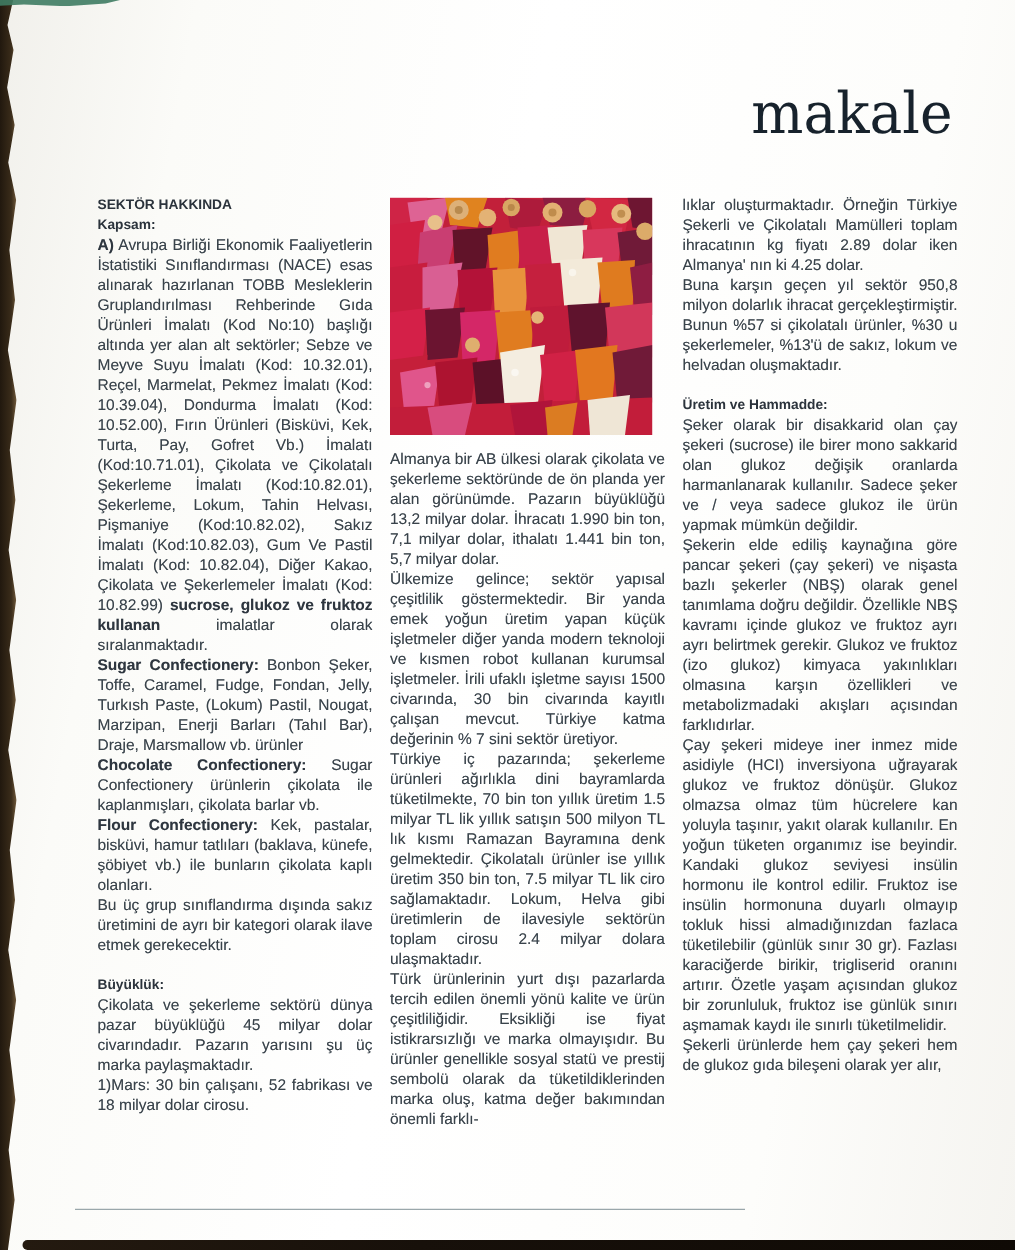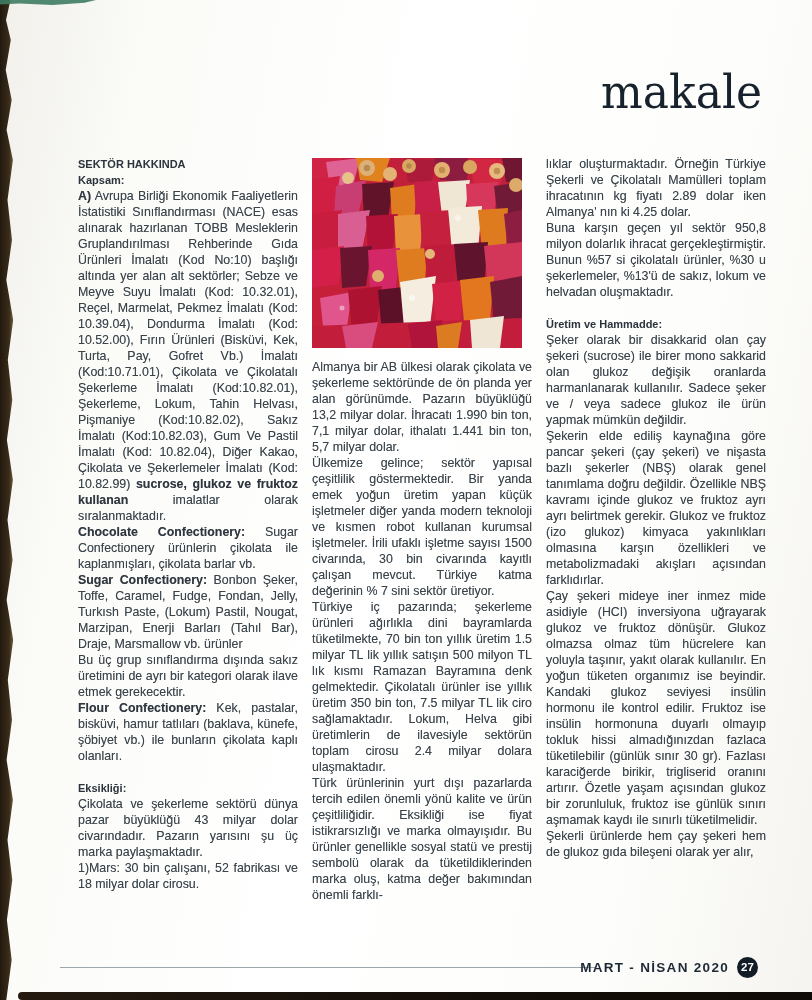--- a/index.html
+++ b/index.html
@@ -88,27 +88,27 @@
     <span class="rule"></span>
     <h1 class="title">makale</h1>
     <span class="rule"></span>
   </header>
 
   <main class="columns">
     <div class="col">
         <div class="heading">SEKTÖR HAKKINDA</div>
         <div class="heading">Kapsam:</div>
         <p class="para"><span class="b">A)</span><span> Avrupa Birliği Ekonomik Faaliyetlerin İstatistiki Sınıflandırması (NACE) esas alınarak hazırlanan TOBB Mesleklerin Gruplandırılması Rehberinde Gıda Ürünleri İmalatı (Kod No:10) başlığı altında yer alan alt sektörler; Sebze ve Meyve Suyu İmalatı (Kod: 10.32.01), Reçel, Marmelat, Pekmez İmalatı (Kod: 10.39.04), Dondurma İmalatı (Kod: 10.52.00), Fırın Ürünleri (Bisküvi, Kek, Turta, Pay, Gofret Vb.) İmalatı (Kod:10.71.01), Çikolata ve Çikolatalı Şekerleme İmalatı (Kod:10.82.01), Şekerleme, Lokum, Tahin Helvası, Pişmaniye (Kod:10.82.02), Sakız İmalatı (Kod:10.82.03), Gum Ve Pastil İmalatı (Kod: 10.82.04), Diğer Kakao, Çikolata ve Şekerlemeler İmalatı (Kod: 10.82.99) </span><span class="b">sucrose, glukoz ve fruktoz kullanan</span><span> imalatlar olarak sıralanmaktadır.</span></p>
+        <p class="para"><span class="b">Sugar Confectionery:</span><span> Bonbon Şeker, Toffe, Caramel, Fudge, Fondan, Jelly, Turkısh Paste, (Lokum) Pastil, Nougat, Marzipan, Enerji Barları (Tahıl Bar), Draje, Marsmallow vb. ürünler</span></p>
         <p class="para"><span class="b">Chocolate Confectionery:</span><span> Sugar Confectionery ürünlerin çikolata ile kaplanmışları, çikolata barlar vb.</span></p>
-        <p class="para"><span class="b">Sugar Confectionery:</span><span> Bonbon Şeker, Toffe, Caramel, Fudge, Fondan, Jelly, Turkısh Paste, (Lokum) Pastil, Nougat, Marzipan, Enerji Barları (Tahıl Bar), Draje, Marsmallow vb. ürünler</span></p>
+        <p class="para"><span class="b">Flour Confectionery:</span><span> Kek, pastalar, bisküvi, hamur tatlıları (baklava, künefe, şöbiyet vb.) ile bunların çikolata kaplı olanları.</span></p>
         <p class="para"><span>Bu üç grup sınıflandırma dışında sakız üretimini de ayrı bir kategori olarak ilave etmek gerekecektir.</span></p>
-        <p class="para"><span class="b">Flour Confectionery:</span><span> Kek, pastalar, bisküvi, hamur tatlıları (baklava, künefe, şöbiyet vb.) ile bunların çikolata kaplı olanları.</span></p>
         <div class="spacer"></div>
-        <div class="heading">Eksikliği:</div>
-        <p class="para"><span>Çikolata ve şekerleme sektörü dünya pazar büyüklüğü 43 milyar dolar civarındadır. Pazarın yarısını şu üç marka paylaşmaktadır.</span></p>
+        <div class="heading">Büyüklük:</div>
+        <p class="para"><span>Çikolata ve şekerleme sektörü dünya pazar büyüklüğü 45 milyar dolar civarındadır. Pazarın yarısını şu üç marka paylaşmaktadır.</span></p>
         <p class="para"><span>1)Mars: 30 bin çalışanı, 52 fabrikası ve 18 milyar dolar cirosu.</span></p>
       </div>
     <div class="col">
         <div class="photo" aria-label="Assorted colorful hard candies (akide) with hazelnuts in red, pink, purple, orange and white">
     <svg viewBox="0 0 210 190" preserveAspectRatio="none">
       <rect width="210" height="190" fill="#c2203a"></rect>
       <polygon points="0,0 30,0 22,30 0,26" fill="#cf2446"></polygon>
       <polygon points="14,4 48,0 40,32 18,30" fill="#de6394"></polygon>
       <polygon points="44,0 78,0 70,24 48,22" fill="#e0831f"></polygon>
       <polygon points="92,0 126,2 118,28 96,24" fill="#ad1b3b"></polygon>
@@ -181,17 +181,13 @@
         <div class="spacer"></div>
         <div class="heading">Üretim ve Hammadde:</div>
         <p class="para"><span>Şeker olarak bir disakkarid olan çay şekeri (sucrose) ile birer mono sakkarid olan glukoz değişik oranlarda harmanlanarak kullanılır. Sadece şeker ve / veya sadece glukoz ile ürün yapmak mümkün değildir.</span></p>
         <p class="para"><span>Şekerin elde ediliş kaynağına göre pancar şekeri (çay şekeri) ve nişasta bazlı şekerler (NBŞ) olarak genel tanımlama doğru değildir. Özellikle NBŞ kavramı içinde glukoz ve fruktoz ayrı ayrı belirtmek gerekir. Glukoz ve fruktoz (izo glukoz) kimyaca yakınlıkları olmasına karşın özellikleri ve metabolizmadaki akışları açısından farklıdırlar.</span></p>
         <p class="para"><span>Çay şekeri mideye iner inmez mide asidiyle (HCI) inversiyona uğrayarak glukoz ve fruktoz dönüşür. Glukoz olmazsa olmaz tüm hücrelere kan yoluyla taşınır, yakıt olarak kullanılır. En yoğun tüketen organımız ise beyindir. Kandaki glukoz seviyesi insülin hormonu ile kontrol edilir. Fruktoz ise insülin hormonuna duyarlı olmayıp tokluk hissi almadığınızdan fazlaca tüketilebilir (günlük sınır 30 gr). Fazlası karaciğerde birikir, trigliserid oranını artırır. Özetle yaşam açısından glukoz bir zorunluluk, fruktoz ise günlük sınırı aşmamak kaydı ile sınırlı tüketilmelidir.</span></p>
         <p class="para"><span>Şekerli ürünlerde hem çay şekeri hem de glukoz gıda bileşeni olarak yer alır,</span></p>
       </div>
   </main>
 
   <div class="footer-rule"></div>
-  <footer class="footer">
-    <span class="issue">MART - NİSAN 2020</span>
-    <span class="page-badge">27</span>
-  </footer>
 </div>
 
 </body></html>

